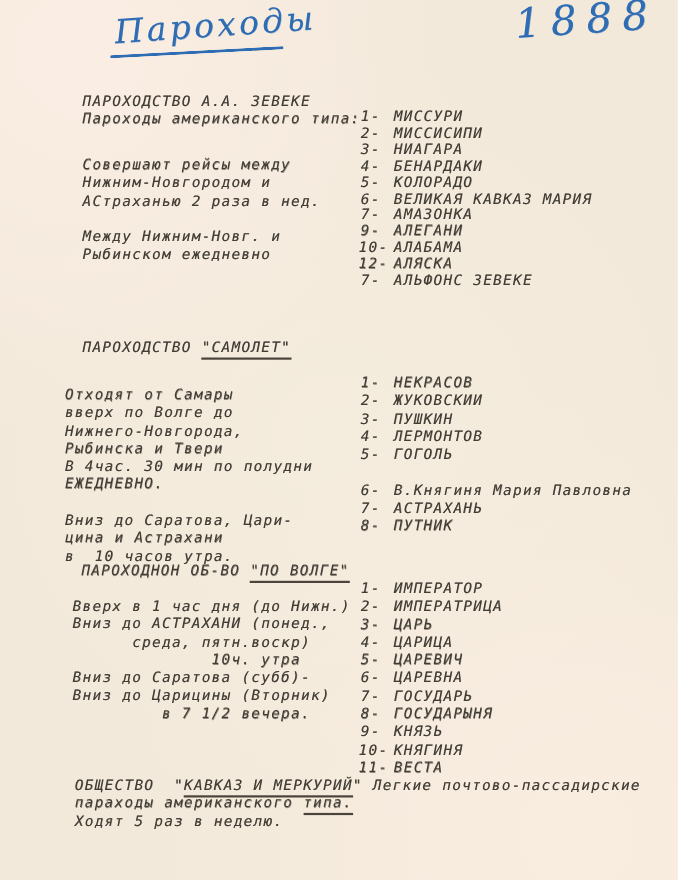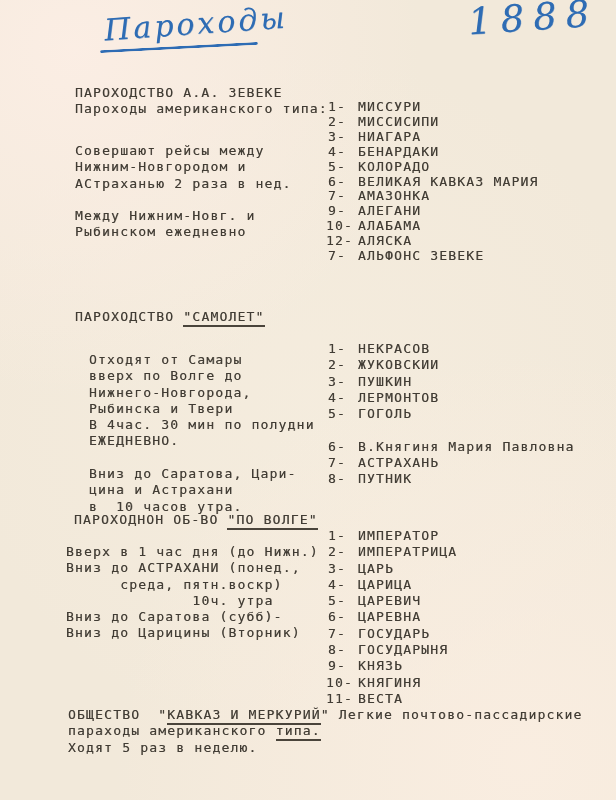--- a/index.html
+++ b/index.html
@@ -10,21 +10,21 @@
     background:
       radial-gradient(circle at 12% 6%, rgba(252,238,229,.9), rgba(252,238,229,0) 38%),
       radial-gradient(circle at 85% 95%, rgba(251,238,226,.8), rgba(251,238,226,0) 45%),
       radial-gradient(circle at 50% 50%, rgba(246,238,224,.6), rgba(246,238,224,0) 70%),
       #f2e9da;
     font-family:"DejaVu Sans Mono","Liberation Mono",monospace;
     font-size:13px;
     letter-spacing:1.2px;
     color:#413c34;
   }
-  .typed{ text-shadow:0.3px 0.3px 0.6px rgba(64,59,51,.55); }
+  .typed{ text-shadow:0.3px 0.3px 0.6px rgba(64,59,51,.55);font-style:italic; }
   .block{ position:absolute; white-space:nowrap; }
   .line{ white-space:pre; line-height:16.3px; min-height:16.3px; }
   .hdr{ line-height:17px; }
   .u{ border-bottom:2px solid #4a443b; padding-bottom:1px; }
   .list .row{ line-height:16.3px; min-height:16.3px; white-space:nowrap; }
   .list.tight .row{ line-height:14.9px; min-height:14.9px; }
   .num{ display:inline-block; width:20px; text-align:right; }
   .num::after{ content:"-"; }
   .shipname{ margin-left:12px; }
   .blankrow{ line-height:16.3px; min-height:16.3px; }
@@ -91,21 +91,21 @@
     <div class="row"><span class="num">2</span><span class="shipname">ЖУКОВСКИИ</span></div>
     <div class="row"><span class="num">3</span><span class="shipname">ПУШКИН</span></div>
     <div class="row"><span class="num">4</span><span class="shipname">ЛЕРМОНТОВ</span></div>
     <div class="row"><span class="num">5</span><span class="shipname">ГОГОЛЬ</span></div>
     <div class="blankrow"></div>
     <div class="row"><span class="num">6</span><span class="shipname">В.Княгиня Мария Павловна</span></div>
     <div class="row"><span class="num">7</span><span class="shipname">АСТРАХАНЬ</span></div>
     <div class="row"><span class="num">8</span><span class="shipname">ПУТНИК</span></div>
   </div>
 
-  <div class="block typed" style="left:89px;top:352px;">
+  <div class="block typed" style="left:59px;top:352px;">
     <div class="line">Отходят от Самары</div>
     <div class="line">вверх по Волге до</div>
     <div class="line">Нижнего-Новгорода,</div>
     <div class="line">Рыбинска и Твери</div>
     <div class="line">В 4час. 30 мин по полудни</div>
     <div class="line">ЕЖЕДНЕВНО.</div>
     <div class="line"></div>
     <div class="line">Вниз до Саратова, Цари-</div>
     <div class="line">цина и Астрахани</div>
     <div class="line">в  10 часов утра.</div>
@@ -127,20 +127,21 @@
     <div class="row"><span class="num">11</span><span class="shipname">ВЕСТА</span></div>
   </div>
 
   <div class="block typed" style="left:66px;top:544px;">
     <div class="line">Вверх в 1 час дня (до Нижн.)</div>
     <div class="line">Вниз до АСТРАХАНИ (понед.,</div>
     <div class="line">      среда, пятн.воскр)</div>
     <div class="line">              10ч. утра</div>
     <div class="line">Вниз до Саратова (субб)-</div>
     <div class="line">Вниз до Царицины (Вторник)</div>
+    <div class="line">         в 7 1/2 вечера.</div>
   </div>
 
   <div class="block typed" style="left:68px;top:707px;">
     <div class="line"><span>ОБЩЕСТВО  "</span><span class="u">КАВКАЗ И МЕРКУРИЙ</span><span>" Легкие почтово-пассадирские</span></div>
     <div class="line"><span>параходы американского </span><span class="u">типа.</span></div>
     <div class="line">Ходят 5 раз в неделю.</div>
   </div>
 
 </div>
 

